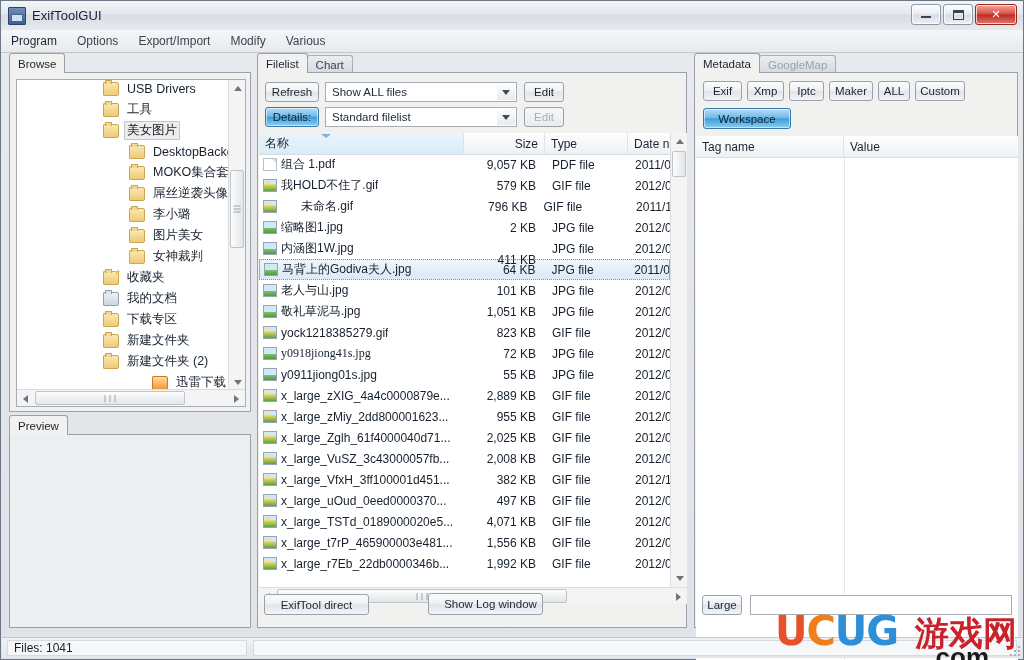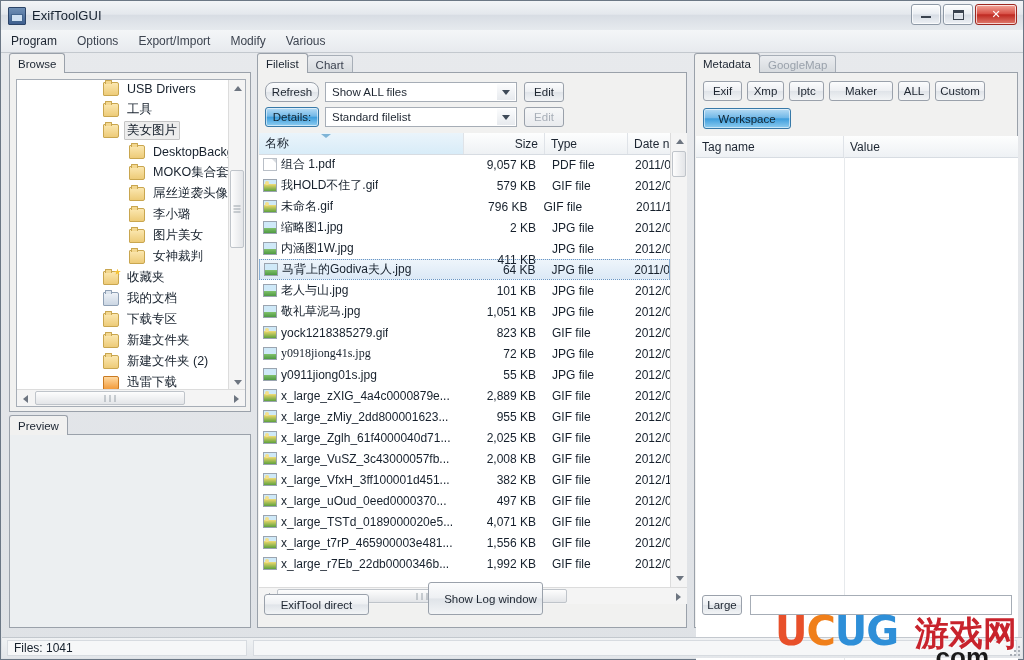--- a/index.html
+++ b/index.html
@@ -278,21 +278,21 @@
               <span class="tree-label">下载专区</span>
             </div>
             <div class="treerow" style="padding-left: 86px;">
               <span class="folder"></span>
               <span class="tree-label">新建文件夹</span>
             </div>
             <div class="treerow" style="padding-left: 86px;">
               <span class="folder"></span>
               <span class="tree-label">新建文件夹 (2)</span>
             </div>
-            <div class="treerow" style="padding-left: 86px;">
+            <div class="treerow" style="padding-left: 86px; justify-content: flex-end;">
               <span class="folder thunder"></span>
               <span class="tree-label">迅雷下载</span>
             </div>
             <div class="treerow" style="padding-left: 86px;">
               <span class="folder"></span>
               <span class="tree-label">已下载</span>
             </div>
           </div>
 
         <div class="vsb" style="right:0;top:0;height:311px;">
@@ -333,21 +333,21 @@
     <div class="groupbox" style="left:0;top:18px;width:242px;height:194px;background:#eceff1;"></div>
   </div>
 
   <div class="panel" style="left:256px;top:53px;width:430px;height:574px;">
     <div class="tabstrip">
       <div class="tab active">Filelist</div>
       <div class="tab">Chart</div>
     </div>
     <div class="groupbox" style="left:0;top:18px;width:430px;height:556px;">
 
-      <div class="btn" style="position:absolute;left:7px;top:9px;width:54px;height:20px;border-radius:8px;">Refresh</div>
+      <div class="btn" style="position:absolute;left:7px;top:9px;width:54px;height:20px;">Refresh</div>
       <div class="combo" style="position:absolute;left:67px;top:9px;width:192px;height:20px;">
         <span>Show ALL files</span>
         <span class="arrowbox">
             <i class="caret"></i>
           </span>
       </div>
       <div class="btn" style="position:absolute;left:266px;top:9px;width:40px;height:20px;">Edit</div>
 
       <div class="btn blue" style="position:absolute;left:7px;top:34px;width:54px;height:20px;">Details:</div>
       <div class="combo" style="position:absolute;left:67px;top:34px;width:192px;height:20px;">
@@ -389,21 +389,21 @@
             <div class="lvrow">
               <div class="c-name" style="width: 205px;">
                 <span class="ficon gif"></span>
                 <span class="name-txt">我HOLD不住了.gif</span>
               </div>
               <div class="c-size" style="width: 81px;">579 KB</div>
               <div class="c-type" style="width: 83px;">GIF file</div>
               <div class="c-date" style="width: 42px;">2012/0</div>
             </div>
             <div class="lvrow">
-              <div class="c-name" style="width: 205px;">
+              <div class="c-name" style="width: 205px; gap: 20px;">
                 <span class="ficon gif"></span>
                 <span class="name-txt">未命名.gif</span>
               </div>
               <div class="c-size" style="width: 81px;">796 KB</div>
               <div class="c-type" style="width: 83px;">GIF file</div>
               <div class="c-date" style="width: 42px; margin-left: 12px;">2011/1</div>
             </div>
             <div class="lvrow">
               <div class="c-name" style="width: 205px;">
                 <span class="ficon jpg"></span>
@@ -576,36 +576,36 @@
           <div class="thumb h" style="left:18px;top:1px;bottom:1px;width:290px;">
             <span class="grip h"><i></i><i></i><i></i></span>
           </div>
           <div class="sb-btn" style="right:0;">
               <i class="sb-arrow right"></i>
             </div>
         </div>
       </div>
 
       <div class="btn" style="position:absolute;left:6px;bottom:12px;width:105px;height:21px;">ExifTool direct</div>
-      <div class="btn" style="position:absolute;left:170px;bottom:12px;width:115px;height:33px;padding-left:10px;">Show Log window</div>
+      <div class="btn" style="position:absolute;left:170px;bottom:12px;width:115px;height:22px;padding-left:10px;">Show Log window</div>
     </div>
   </div>
 
   <div class="panel" style="left:693px;top:53px;width:324px;height:574px;">
     <div class="tabstrip">
       <div class="tab active">Metadata</div>
       <div class="tab dim">GoogleMap</div>
     </div>
     <div class="groupbox" style="left:0;top:18px;width:324px;height:556px;">
 
       <div style="position:absolute;left:8px;top:8px;display:flex;gap:5px;">
         <div class="btn" style="width:39px;height:20px;">Exif</div>
         <div class="btn" style="width:37px;height:20px;">Xmp</div>
         <div class="btn" style="width:35px;height:20px;">Iptc</div>
-        <div class="btn" style="width:64px;height:20px;">Maker</div>
+        <div class="btn" style="width:44px;height:20px;">Maker</div>
         <div class="btn" style="width:32px;height:20px;">ALL</div>
         <div class="btn" style="width:50px;height:20px;">Custom</div>
       </div>
 
       <div class="btn blue" style="position:absolute;left:8px;top:35px;width:88px;height:21px;">Workspace</div>
 
       <div style="position:absolute;left:1px;top:63px;width:322px;height:529px;background:#fff;overflow:hidden;">
         <div class="lvhead" style="width:322px;">
           <div class="cell" style="width:148px;">
             <span>Tag name</span>

